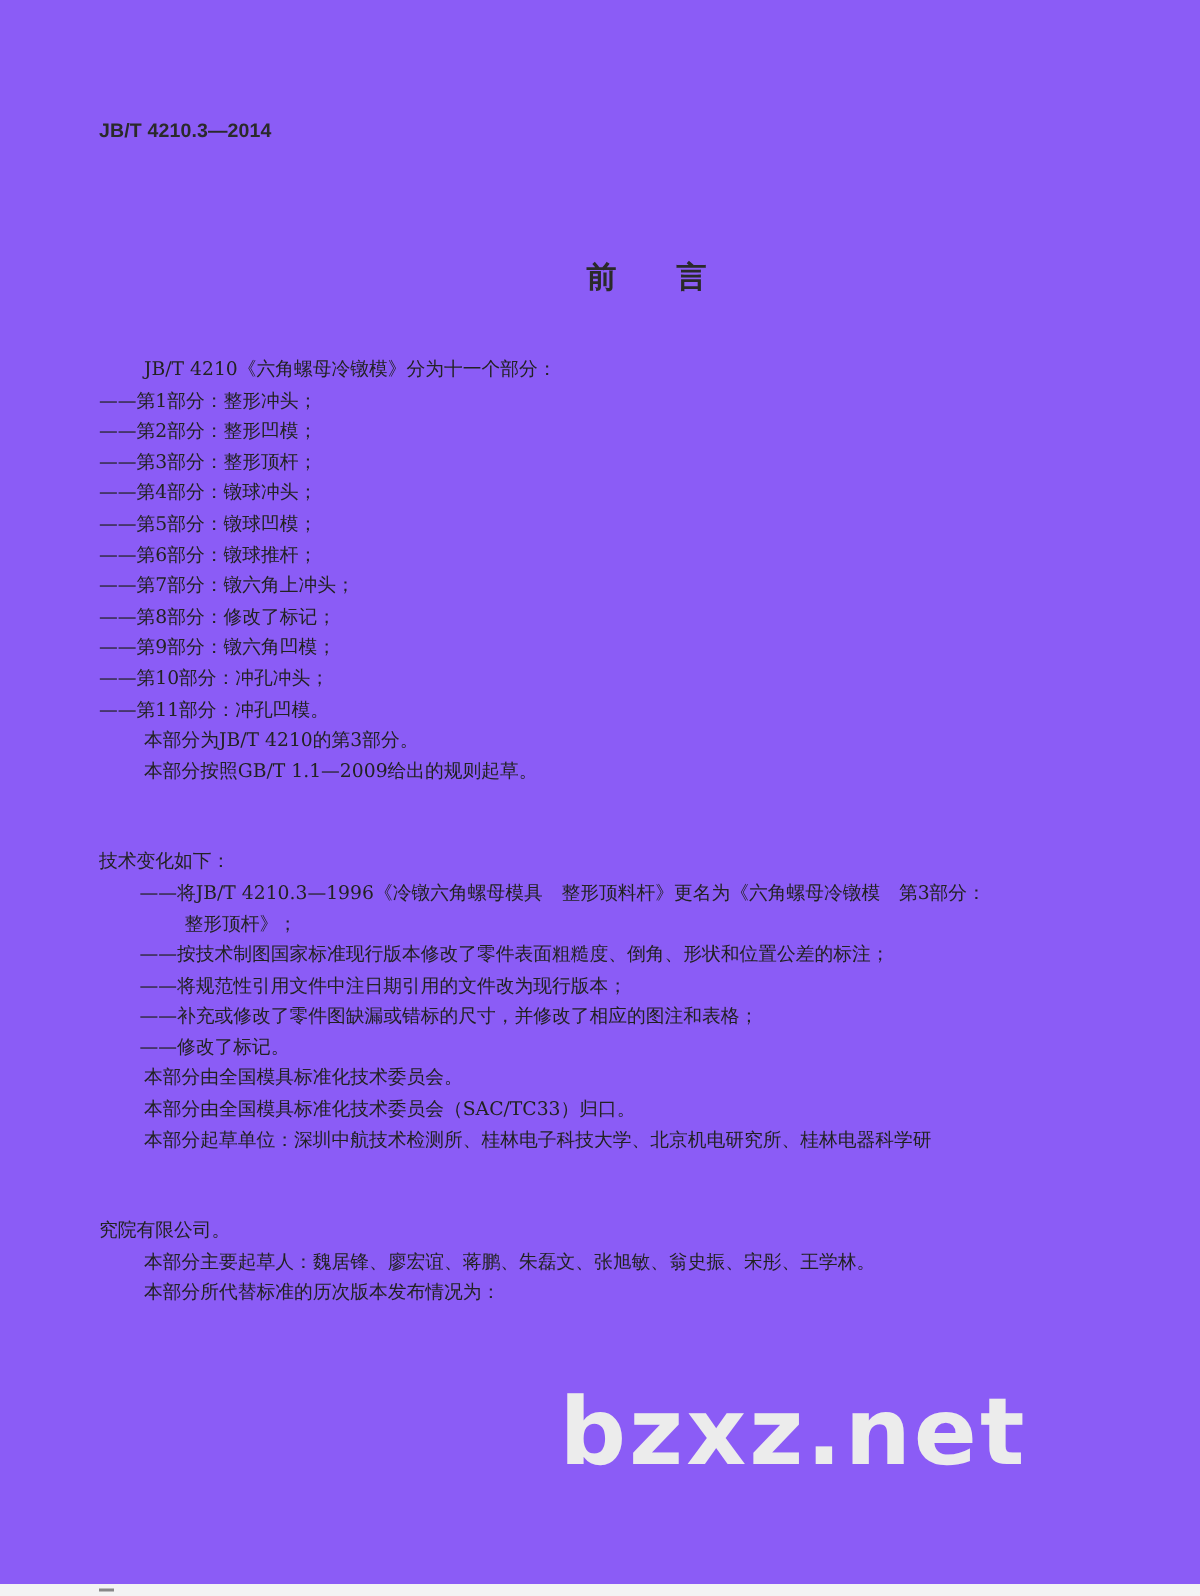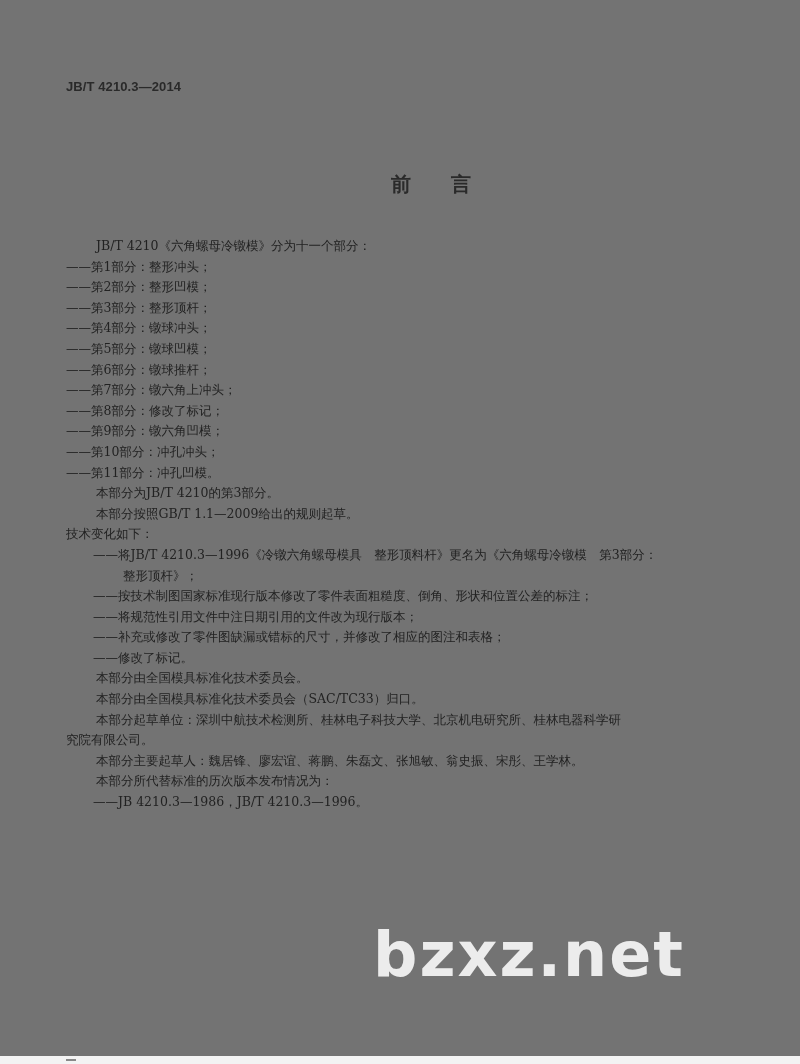--- a/index.html
+++ b/index.html
@@ -13,21 +13,21 @@
       position: relative;
       overflow: hidden;
       font-family: "DejaVu Serif", "Liberation Serif", serif;
       color: #1e1e1e;
     }
     .page {
       position: absolute;
       left: 0; top: 0;
       width: 800px;
       height: 1064px;
-      background: #737373;
+      background: #8b5cf6;
     }
     .header-code {
       position: absolute;
       left: 66px;
       top: 79px;
       font-family: "Liberation Sans", "DejaVu Sans", sans-serif;
       font-weight: bold;
       font-size: 13px;
       color: #2a2a2a;
       letter-spacing: 0.1px;
@@ -55,21 +55,21 @@
       line-height: 20.6px;
     }
     .line {
       position: relative;
       white-space: nowrap;
       color: #222;
     }
     .p { padding-left: 96px; }
     .dash { padding-left: 66px; }
     .dash2 { padding-left: 93px; }
-    .cont { padding-left: 66px; }
+    .cont { padding-left: 66px; margin-top: 40px; }
     .cont2 { padding-left: 123px; }
     .watermark {
       position: absolute;
       left: 373px;
       top: 918px;
       font-family: "DejaVu Sans", "Liberation Sans", sans-serif;
       font-weight: bold;
       font-size: 62px;
       color: #ececec;
       letter-spacing: 2px;
@@ -125,20 +125,19 @@
     <div class="line dash2">——将规范性引用文件中注日期引用的文件改为现行版本；</div>
     <div class="line dash2">——补充或修改了零件图缺漏或错标的尺寸，并修改了相应的图注和表格；</div>
     <div class="line dash2">——修改了标记。</div>
 
     <div class="line p">本部分由全国模具标准化技术委员会。</div>
     <div class="line p">本部分由全国模具标准化技术委员会（SAC/TC33）归口。</div>
     <div class="line p">本部分起草单位：深圳中航技术检测所、桂林电子科技大学、北京机电研究所、桂林电器科学研</div>
     <div class="line cont">究院有限公司。</div>
     <div class="line p">本部分主要起草人：魏居锋、廖宏谊、蒋鹏、朱磊文、张旭敏、翁史振、宋彤、王学林。</div>
     <div class="line p">本部分所代替标准的历次版本发布情况为：</div>
-    <div class="line dash2">——JB 4210.3—1986，JB/T 4210.3—1996。</div>
   </div>
 
   <div class="watermark">bzxz.net</div>
 
   <div class="footer-band"></div>
   <div class="footer-mark"></div>
 </div>
 
 </body></html>

